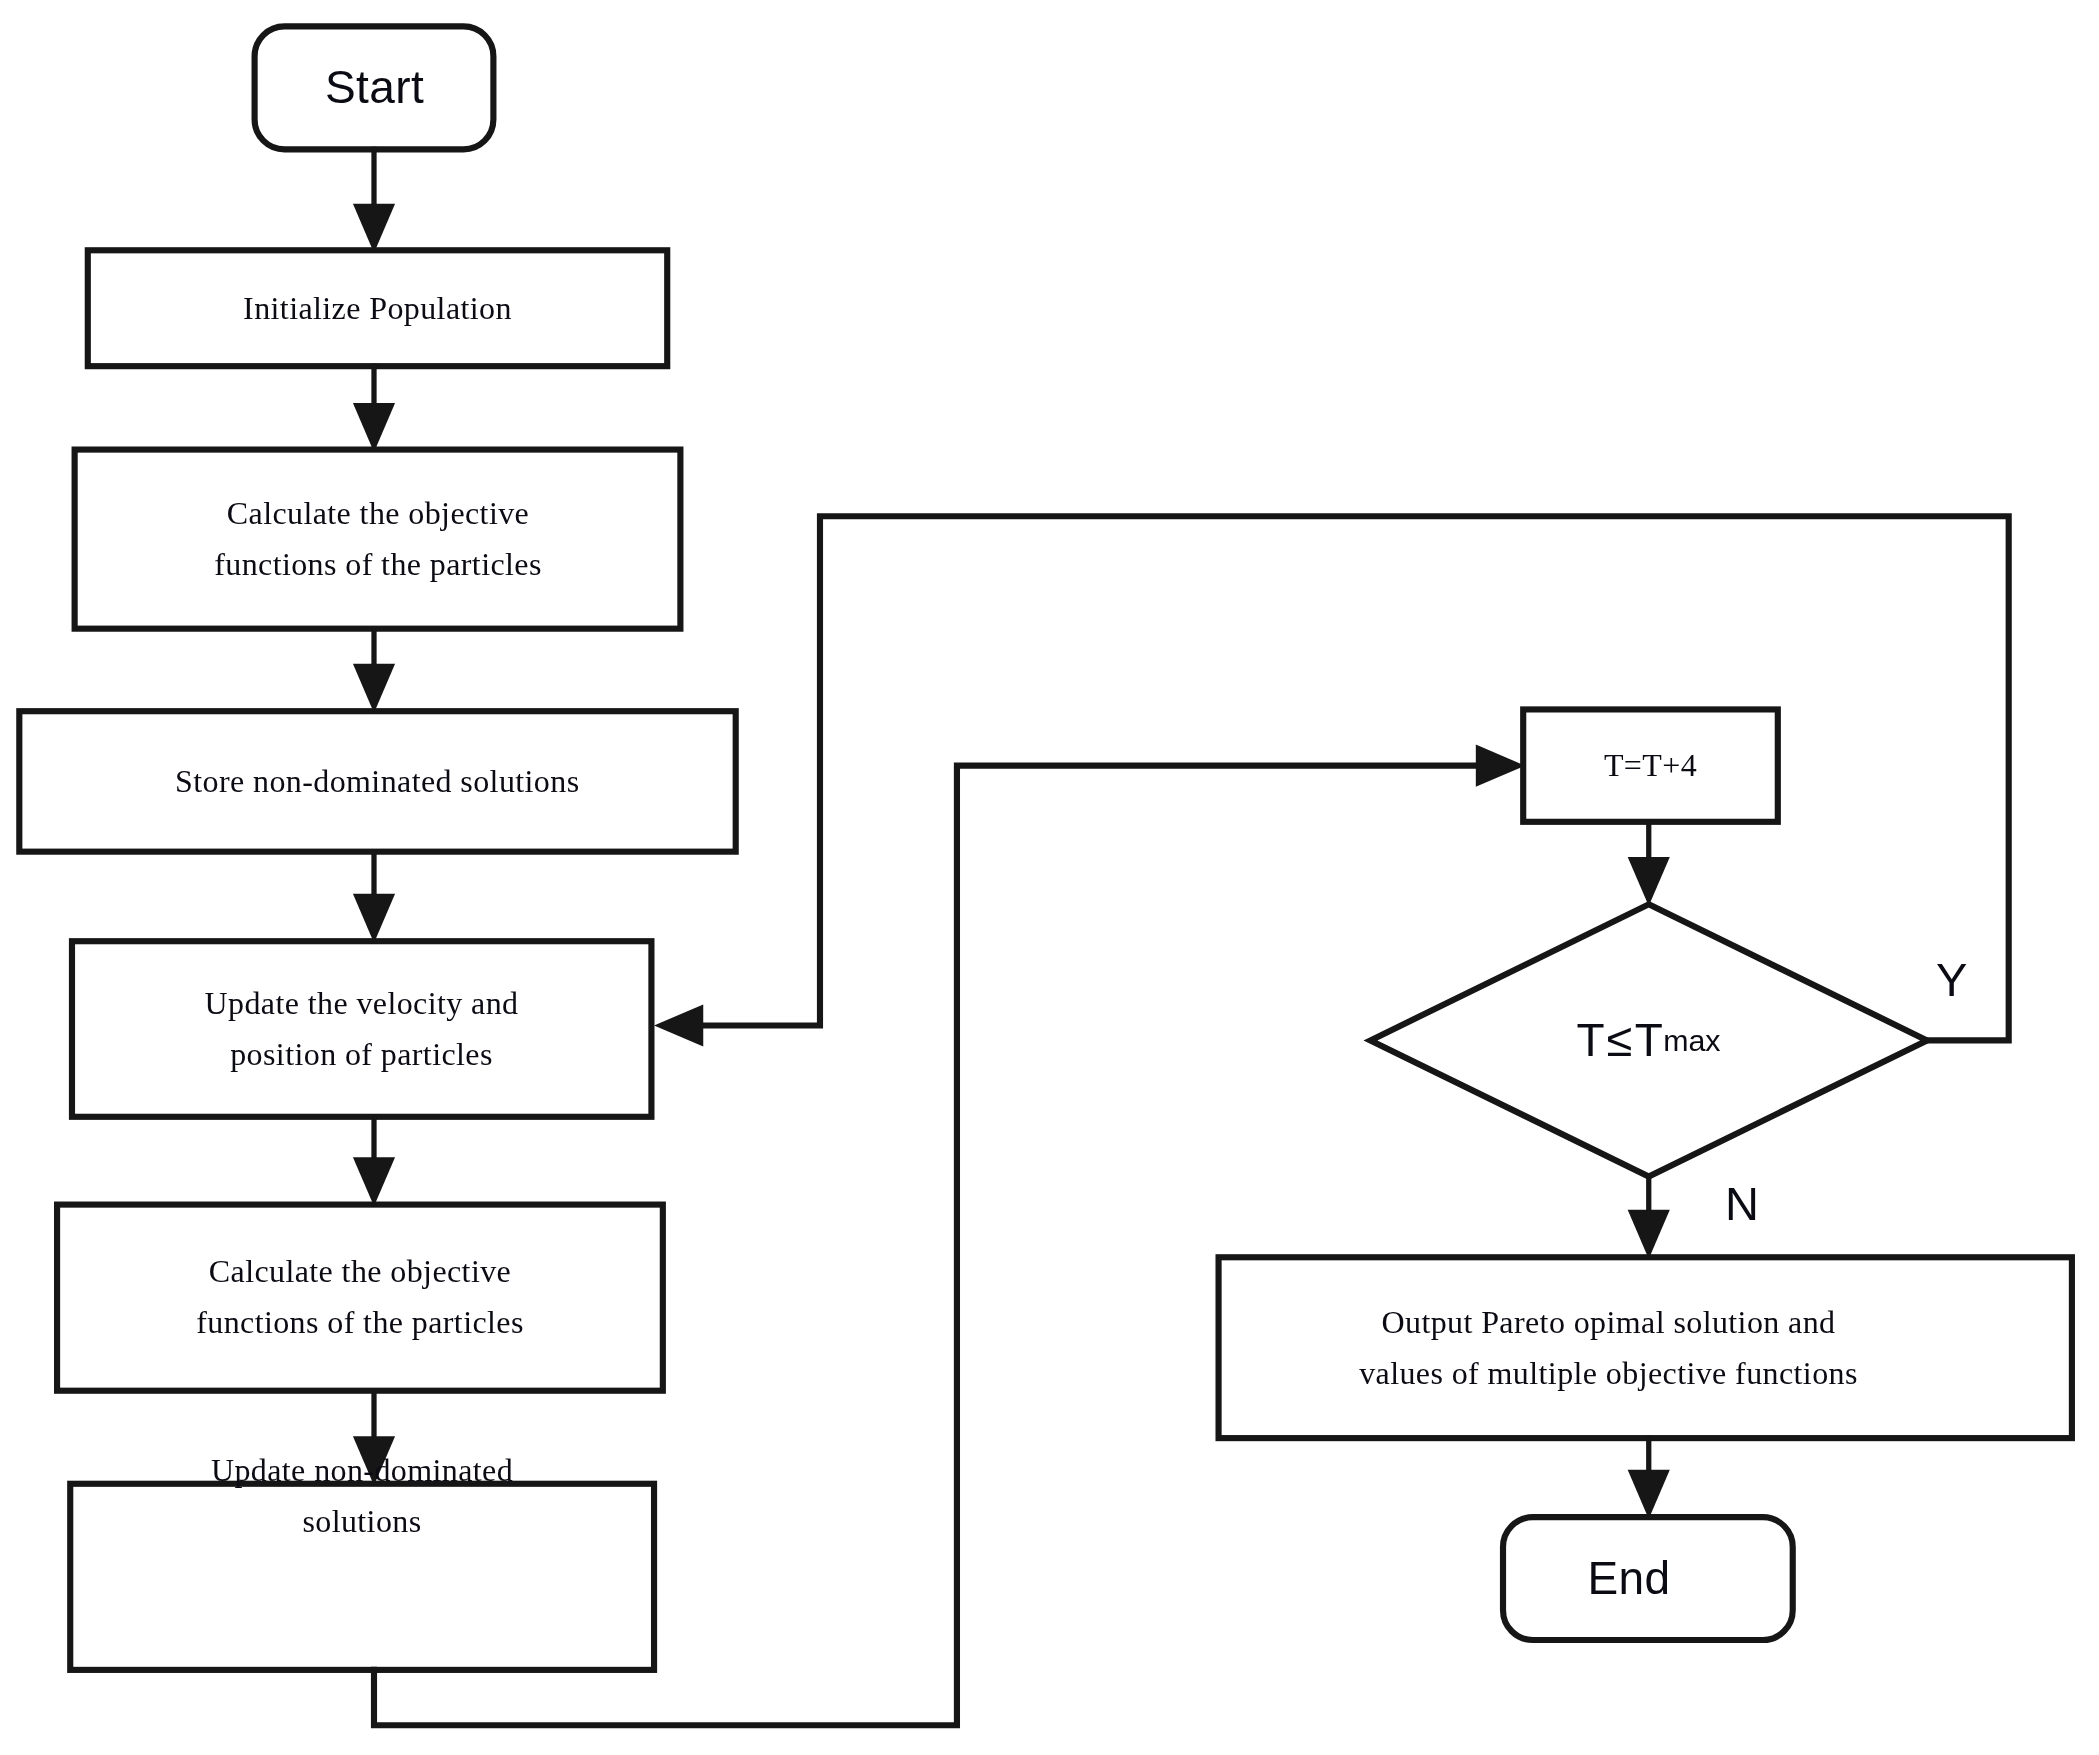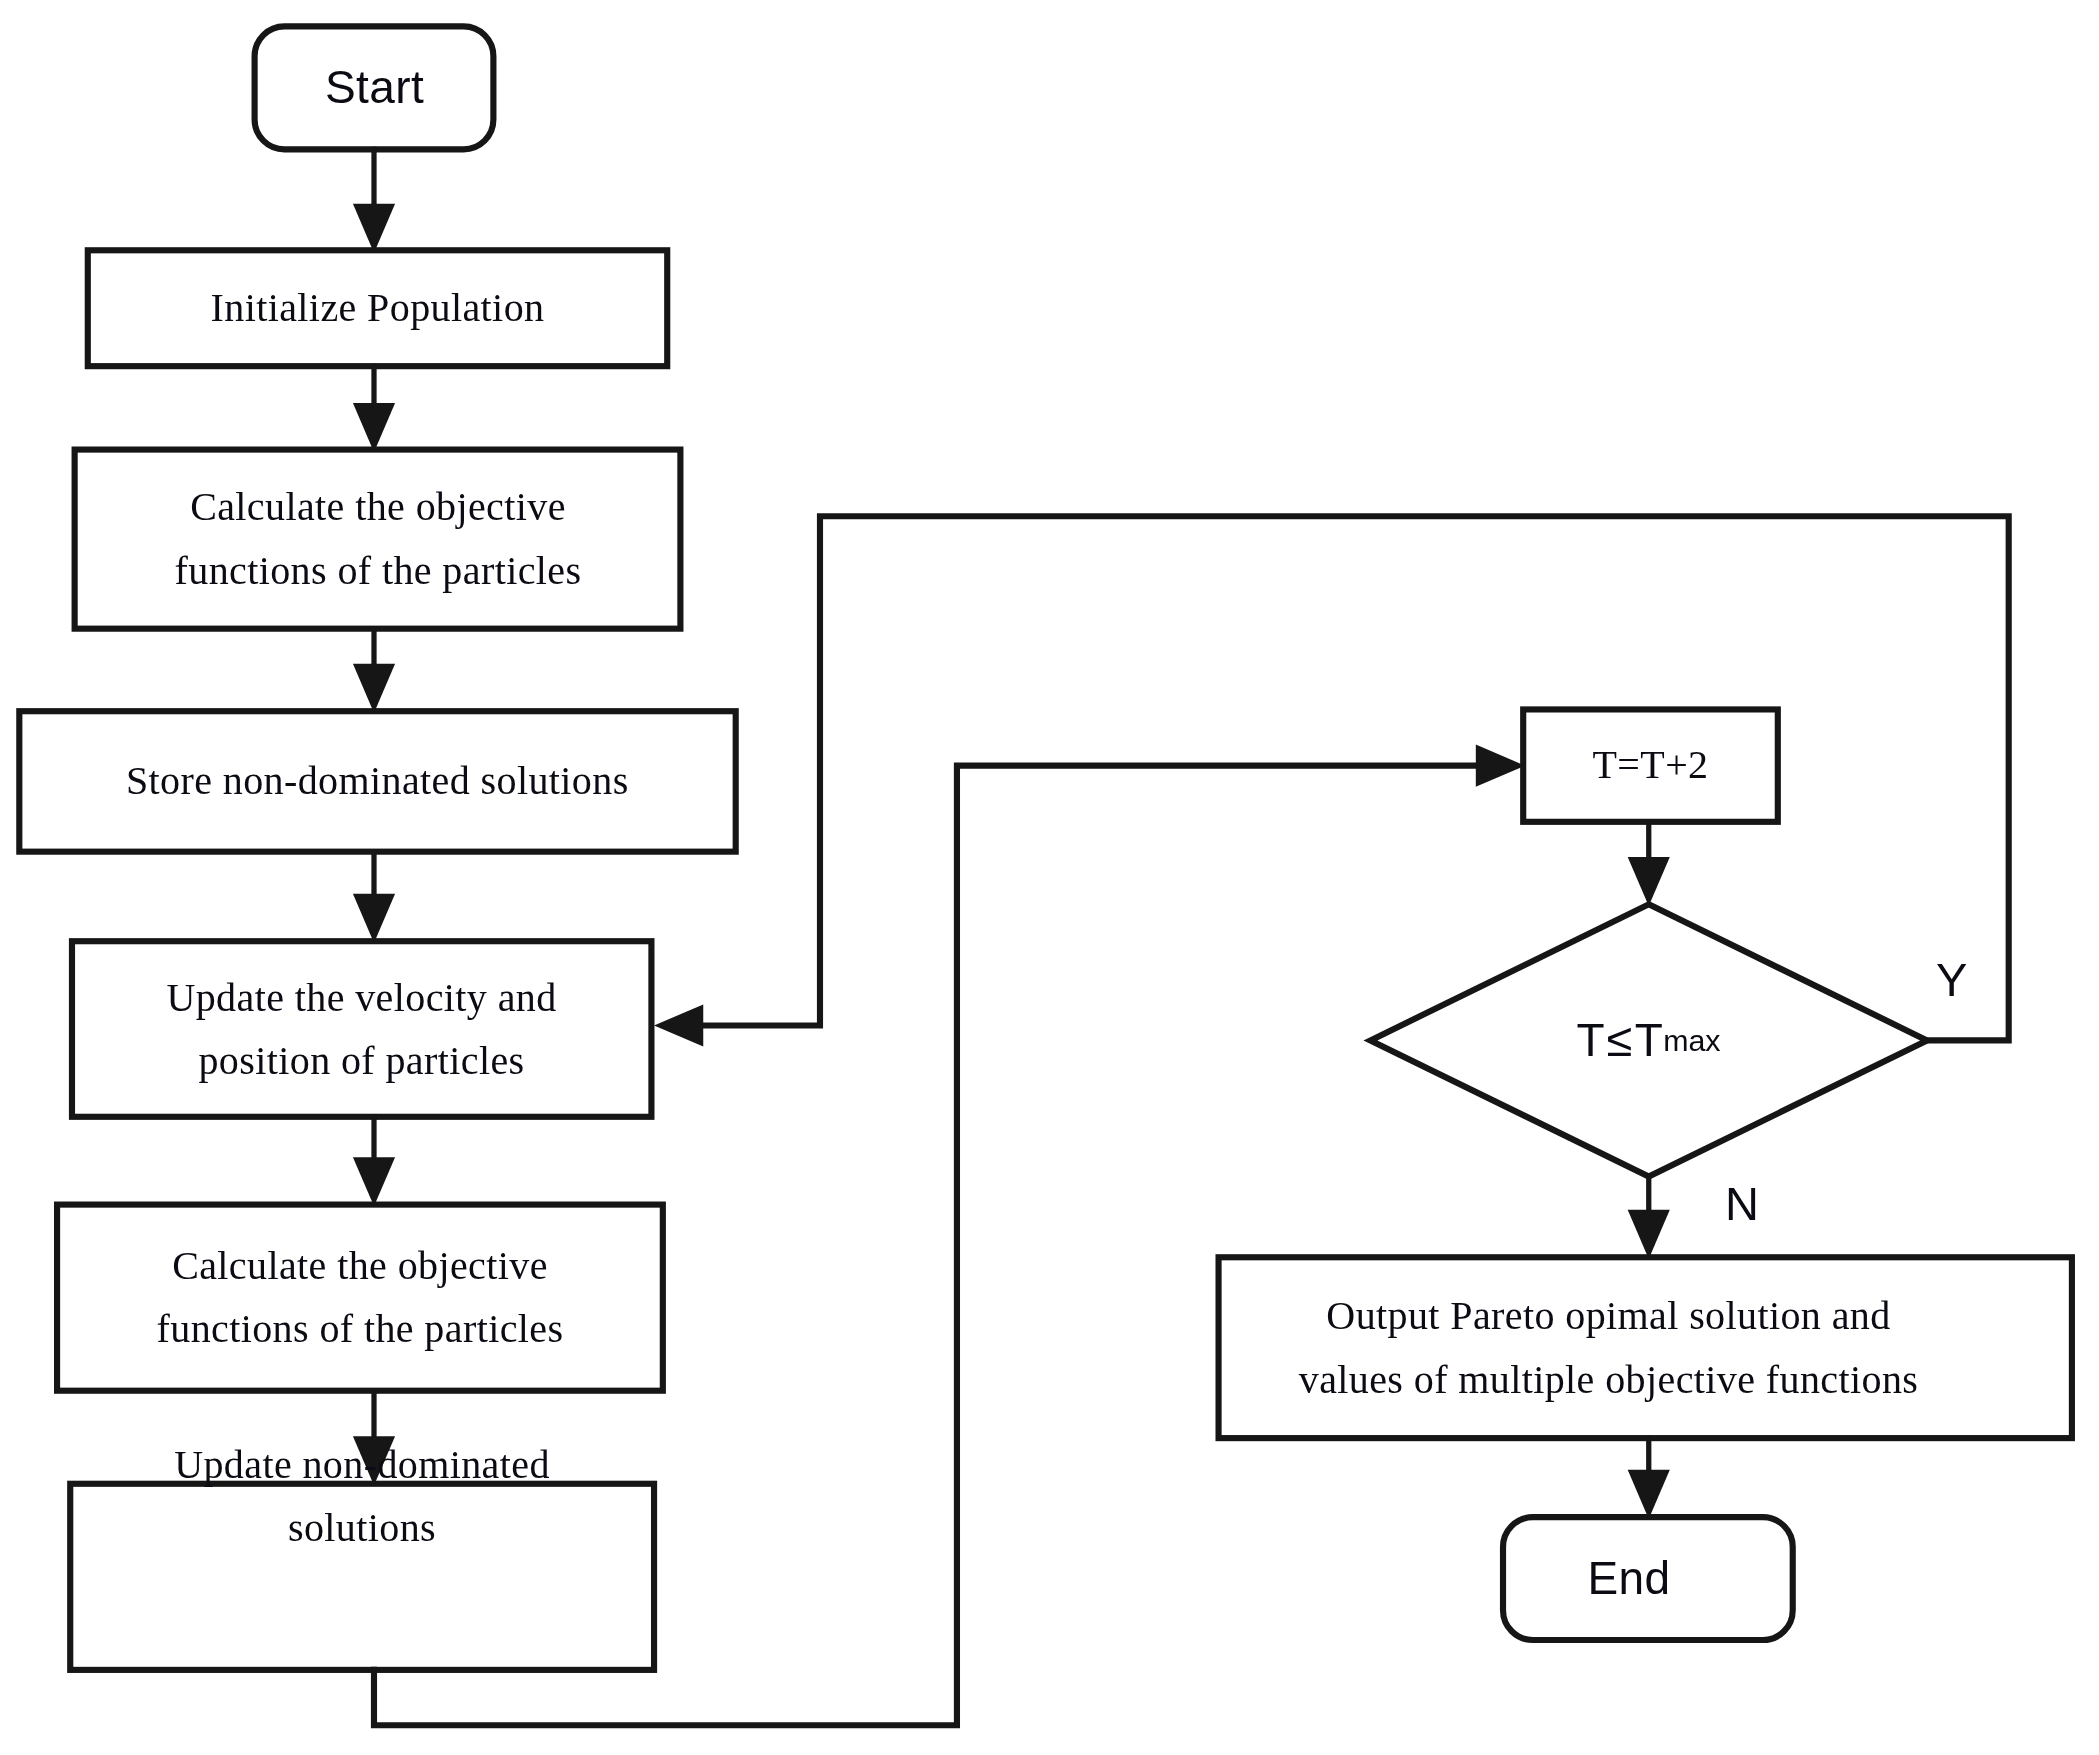--- a/index.html
+++ b/index.html
@@ -34,21 +34,21 @@
     justify-content: center;
     text-align: center;
     color: #0b0b14;
     line-height: 1.58;
     white-space: pre-line;
     pointer-events: none;
     letter-spacing: 0.4px;
   }
   .serif-label {
     font-family: "Liberation Serif", "DejaVu Serif", serif;
-    font-size: 40px;
+    font-size: 32px;
   }
   .sans-label {
     font-family: "Liberation Sans", "DejaVu Sans", sans-serif;
     font-size: 46px;
   }
   .branch-label {
     position: absolute;
     font-family: "Liberation Sans", "DejaVu Sans", sans-serif;
     font-size: 47px;
     color: #0b0b14;
@@ -131,21 +131,21 @@
 position of particles</div>
 
   <div class="node-label serif-label" style="left:19.3px; top:711px; width:716px; height:140px;">Store non-dominated solutions</div>
 
   <div class="node-label serif-label" style="left:57px; top:1204px; width:606px; height:186px;">Calculate the objective
 functions of the particles</div>
 
   <div class="node-label serif-label" style="left:70px; top:1403px; width:584px; height:186px;">Update non-dominated
 solutions</div>
 
-  <div class="node-label serif-label" style="left:1523px; top:709px; width:255px; height:112px;">T=T+2</div>
+  <div class="node-label serif-label" style="left:1523px; top:709px; width:255px; height:112px;">T=T+4</div>
 
   <div class="node-label sans-label" style="left:1473px; top:1001px; width:351px; height:79px;">
     <span>T</span><span class="leq">≤</span><span>T</span><span class="sub">max</span>
   </div>
 
   <div class="node-label serif-label" style="left:1182px; top:1257px; width:853px; height:181px;">Output Pareto opimal solution and
 values of multiple objective functions</div>
 
   <div class="node-label sans-label" style="left:1484px; top:1517px; width:290px; height:123px;">End</div>
 

